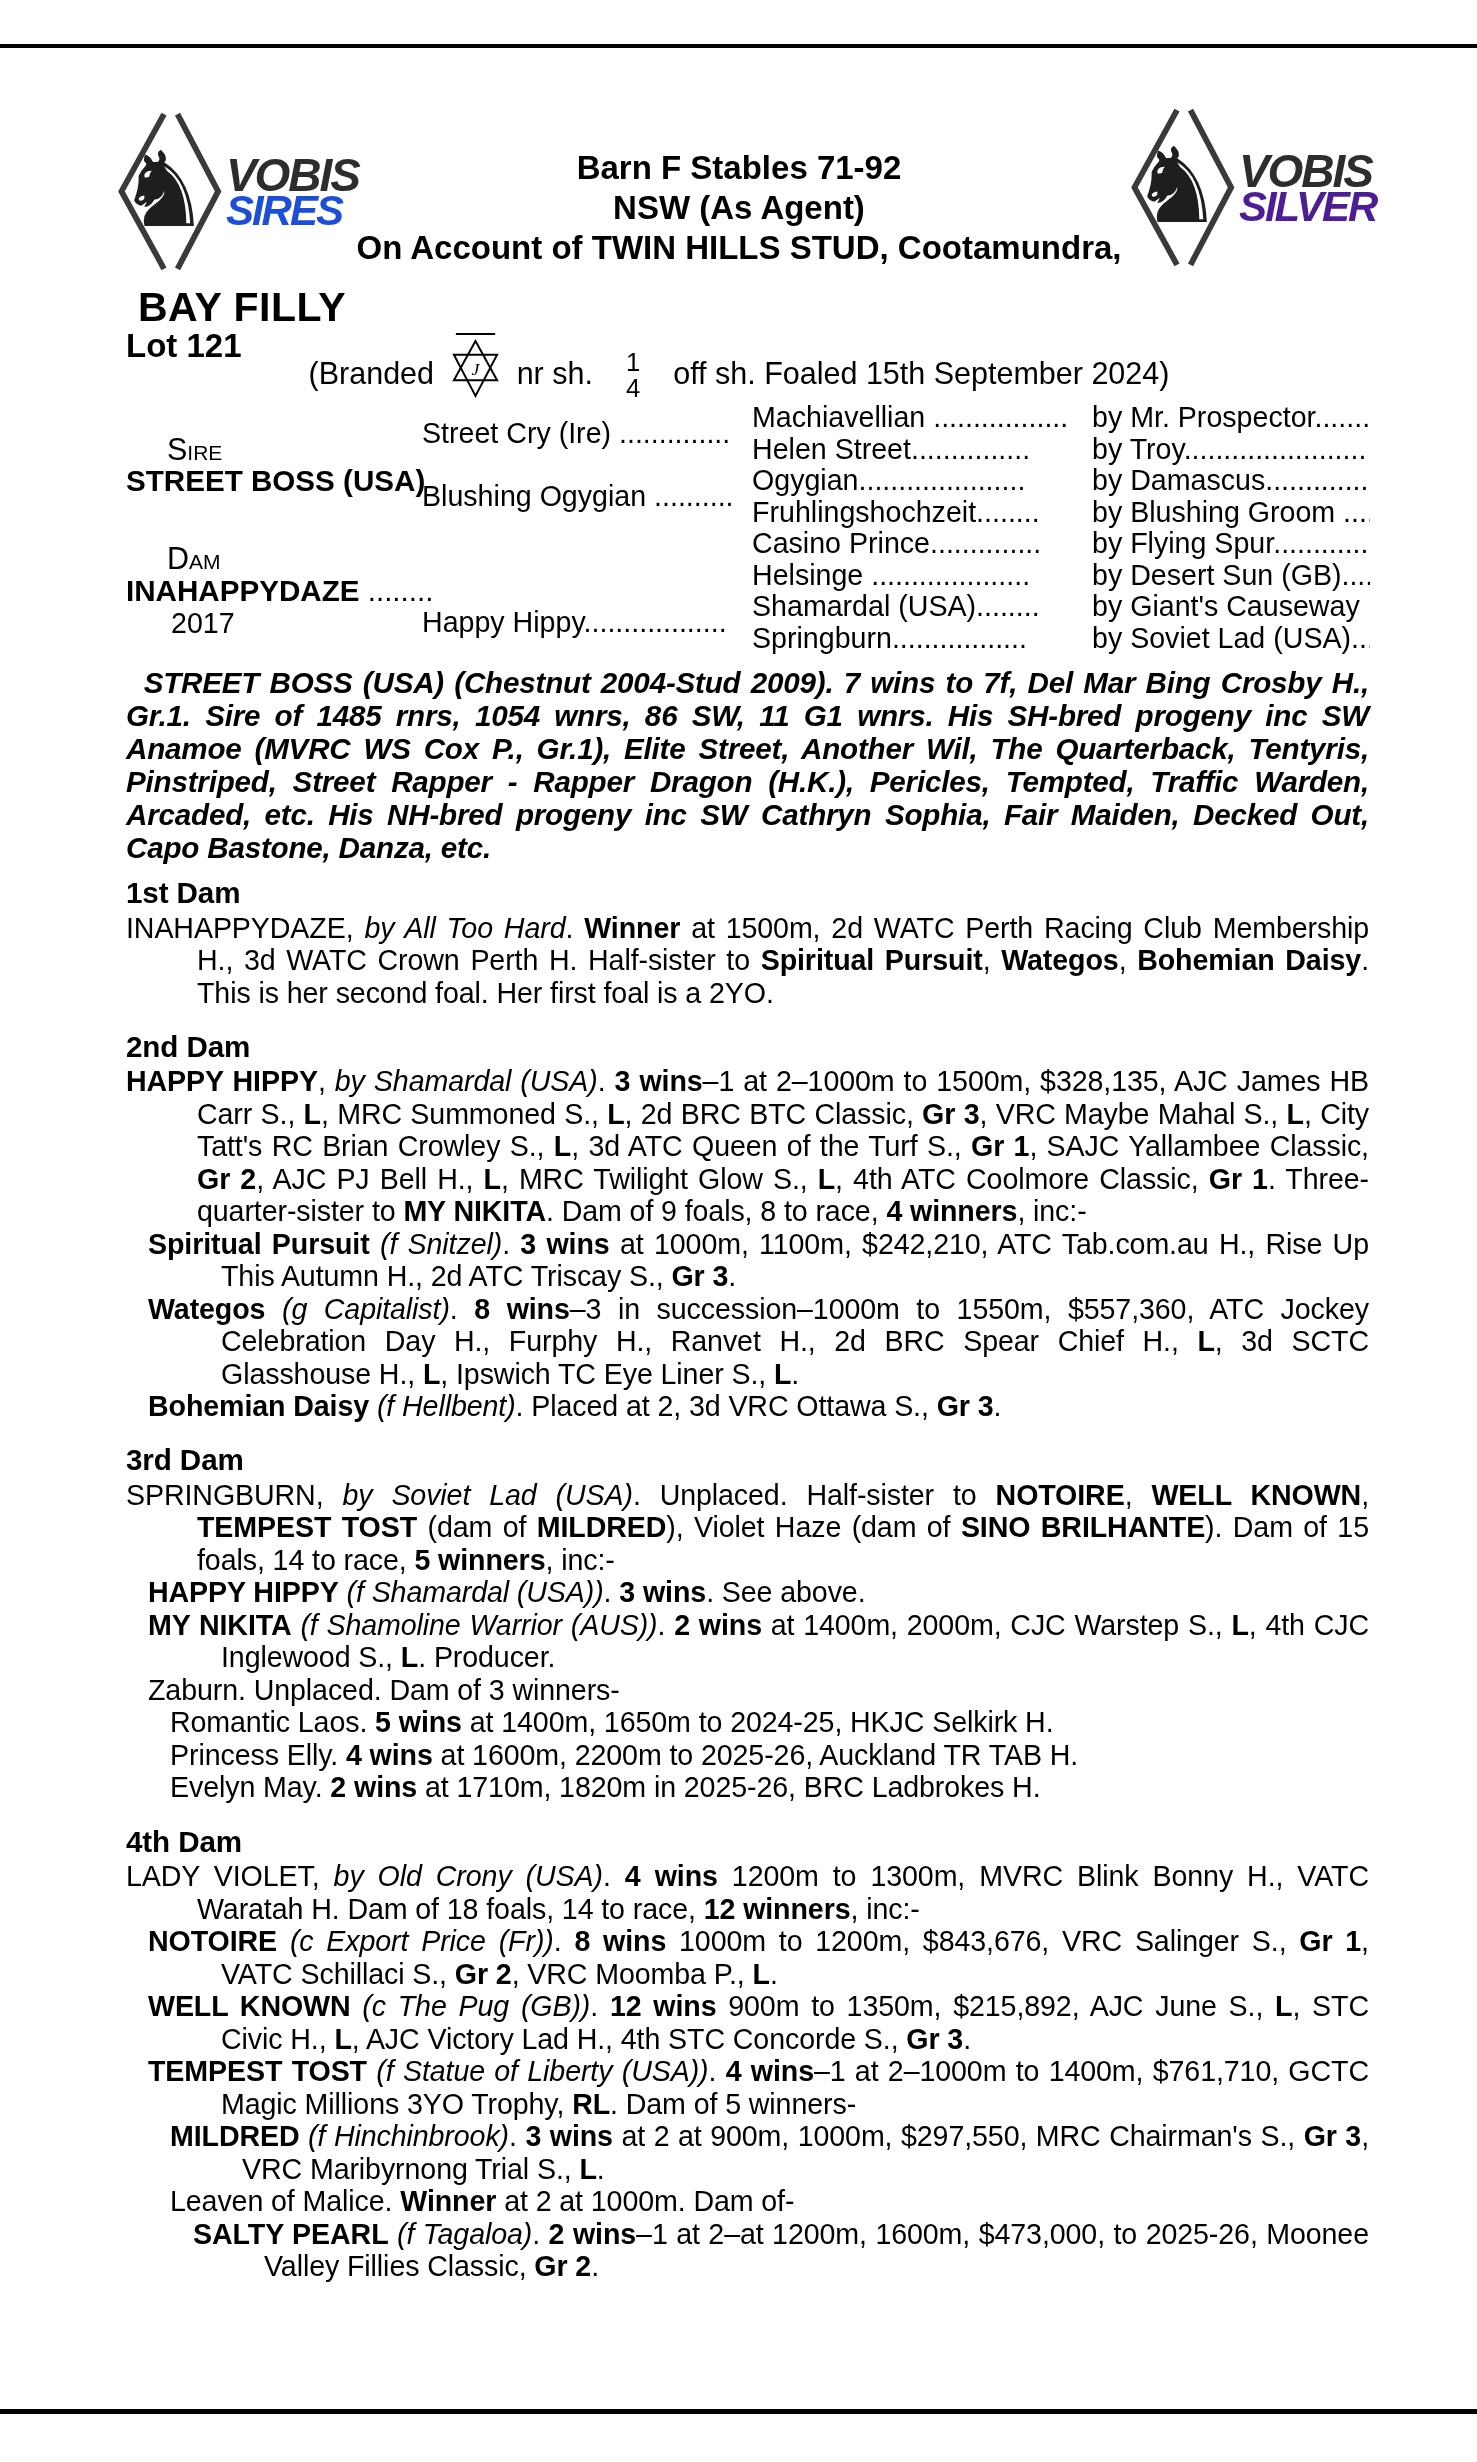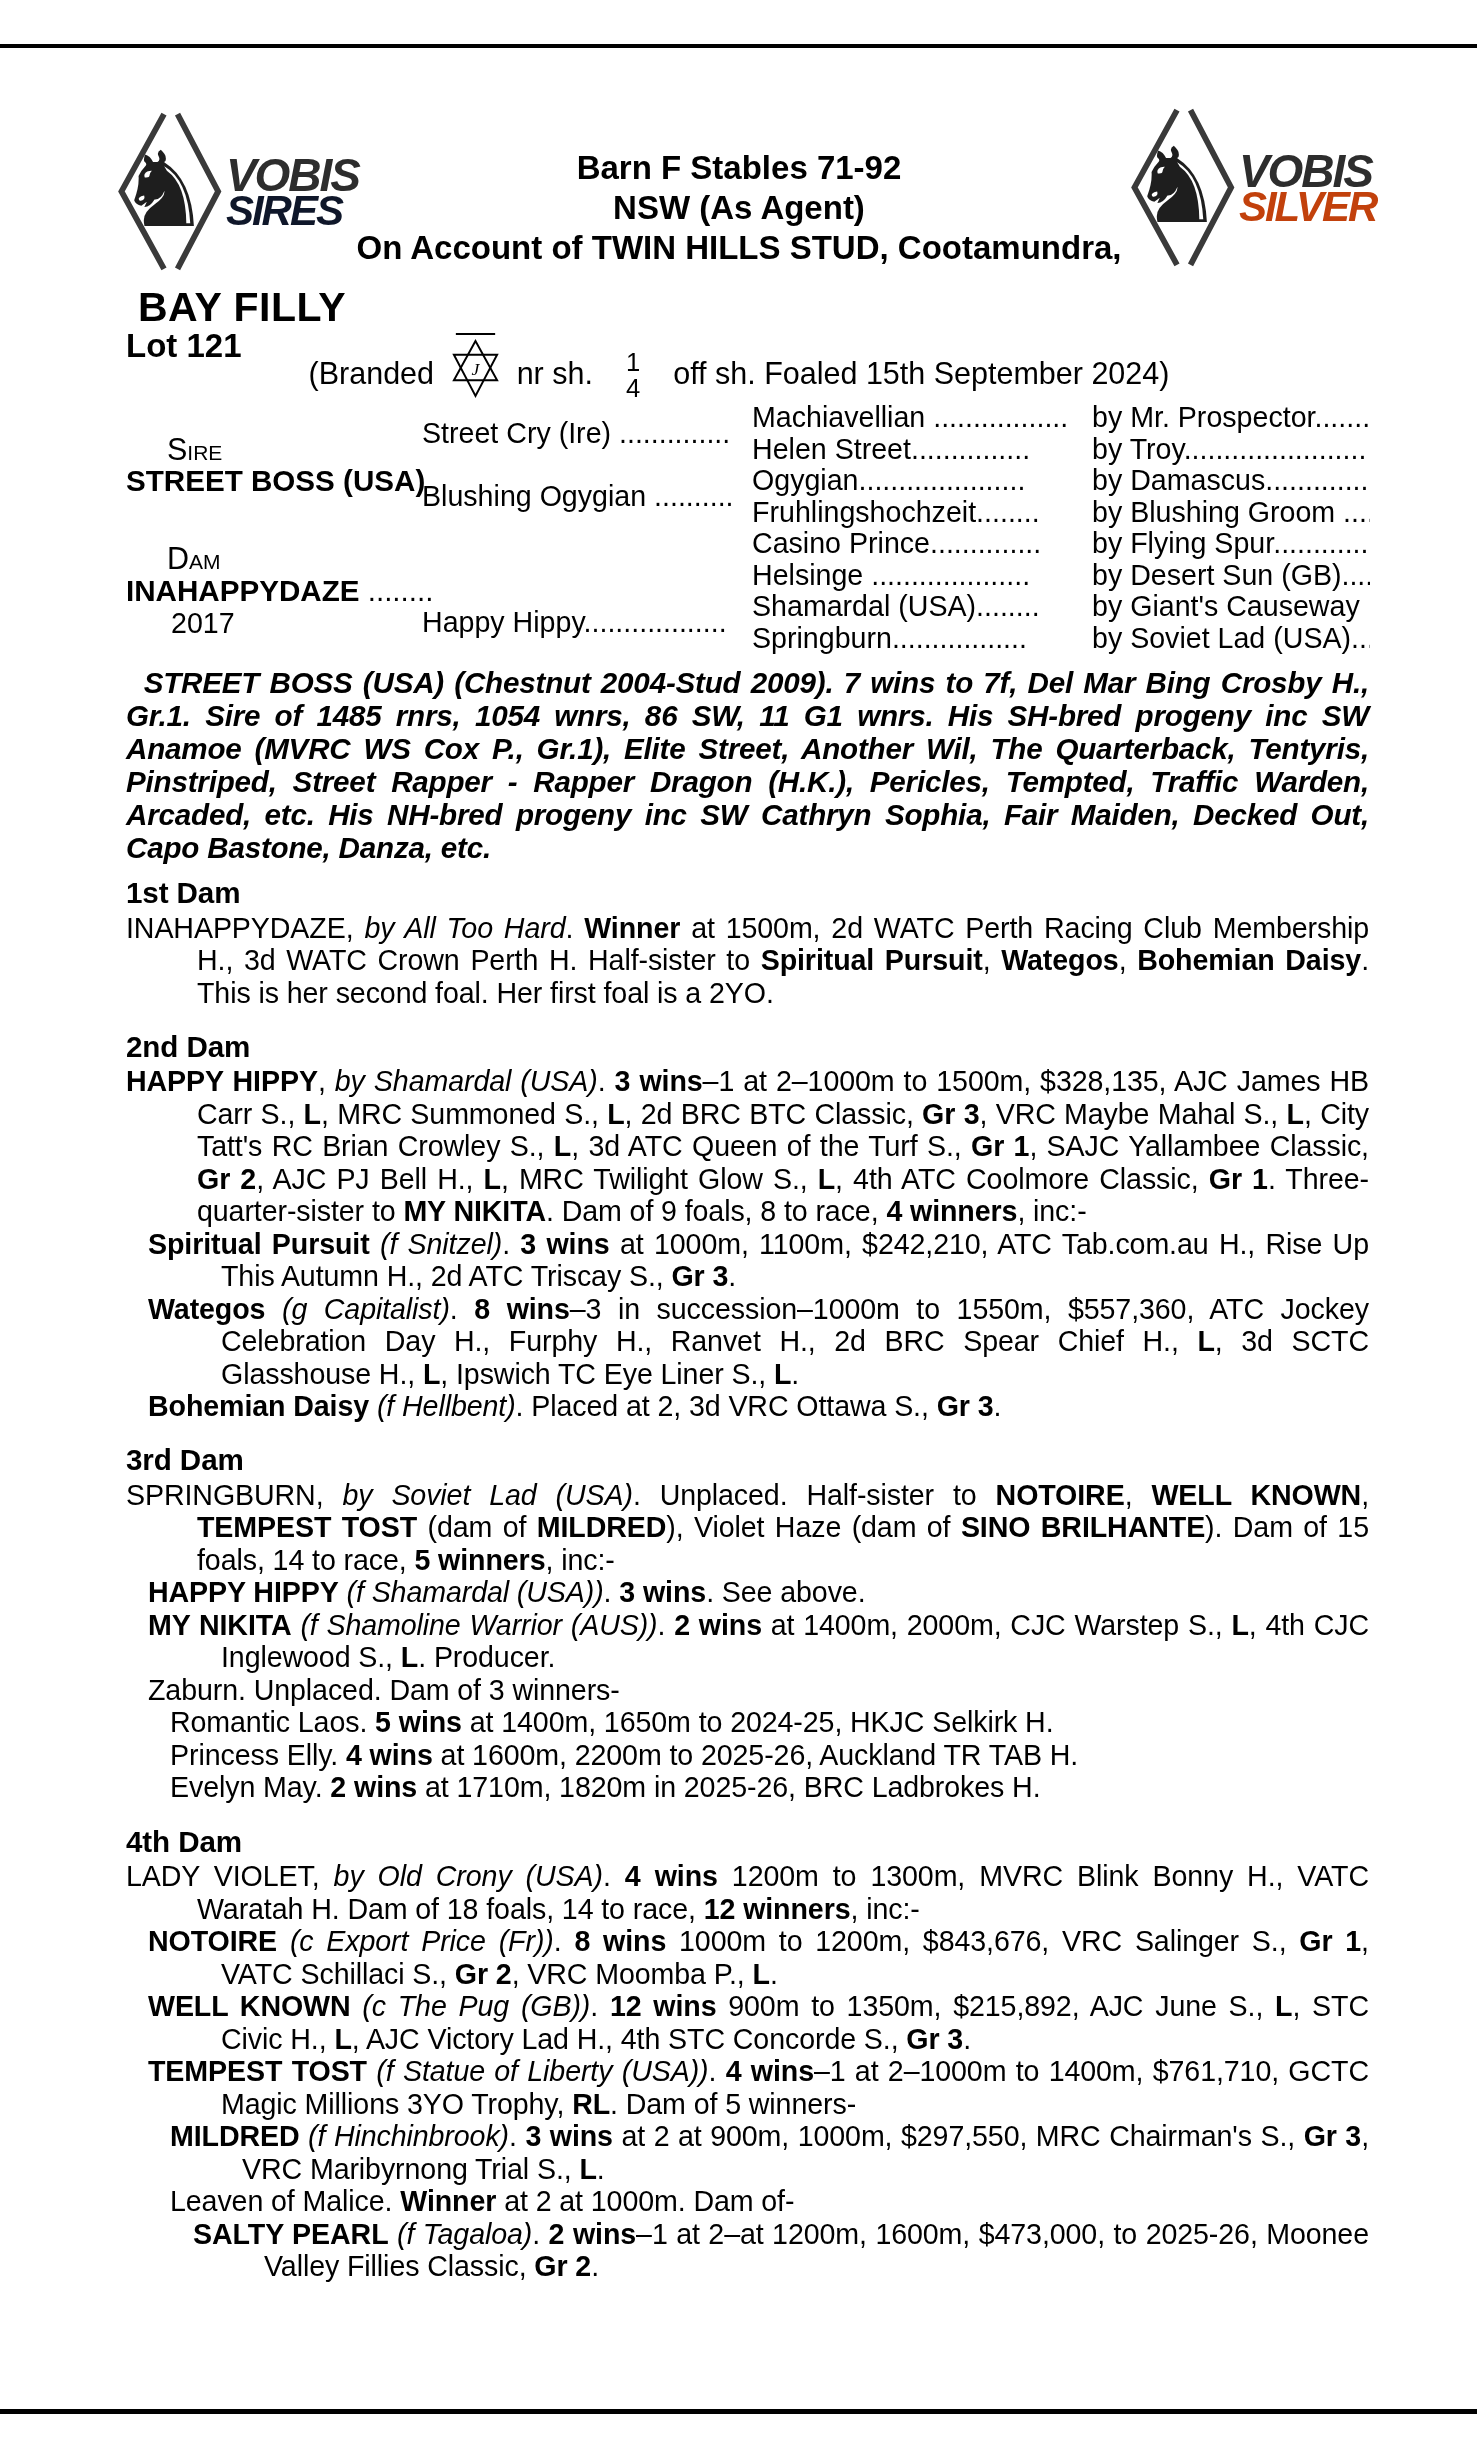--- a/index.html
+++ b/index.html
@@ -11,22 +11,22 @@
   .top-rule{top:44px;height:3.9px;}
   .bottom-rule{top:2409px;height:4.9px;}
 
   
   .logo{position:absolute;display:flex;align-items:center;gap:3.9px;}
   .logo-left{left:106px;top:108px;}
   .logo-right{left:1119px;top:104px;}
   .logo .words{display:flex;flex-direction:column;line-height:0.92;}
   .logo .w-main{font-weight:bold;font-style:italic;font-size:46px;letter-spacing:-2px;color:#2d2d2d;}
   .logo .w-sub{font-weight:bold;font-style:italic;font-size:42px;letter-spacing:-2px;margin-top:-3.9px;}
-  .sub-sires{color:#0f172a;}
-  .sub-silver{color:#c2410c;}
+  .sub-sires{color:#1d4ed8;}
+  .sub-silver{color:#4c1d95;}
 
   
   .hdr-center{position:absolute;left:296px;right:296px;top:148px;text-align:center;
     font-weight:bold;font-size:33px;line-height:40px;}
 
   .lot-row{position:absolute;left:126px;width:1243px;top:284px;height:49px;}
   .lot-label{position:absolute;left:0;top:5.9px;font-weight:bold;font-size:33px;margin-top:37px;}
   .page-title{position:absolute;left:12px;right:0;font-weight:bold;font-size:41px;letter-spacing:0.5px;}
 
   .branded-row{position:absolute;left:0;right:0;top:329px;height:89px;display:flex;

